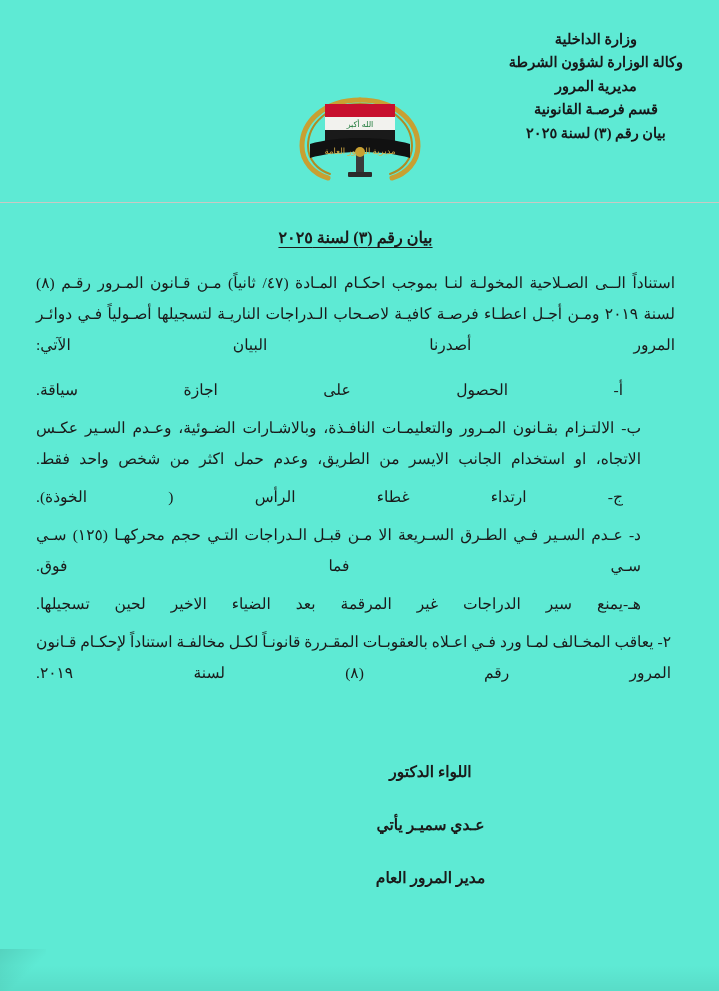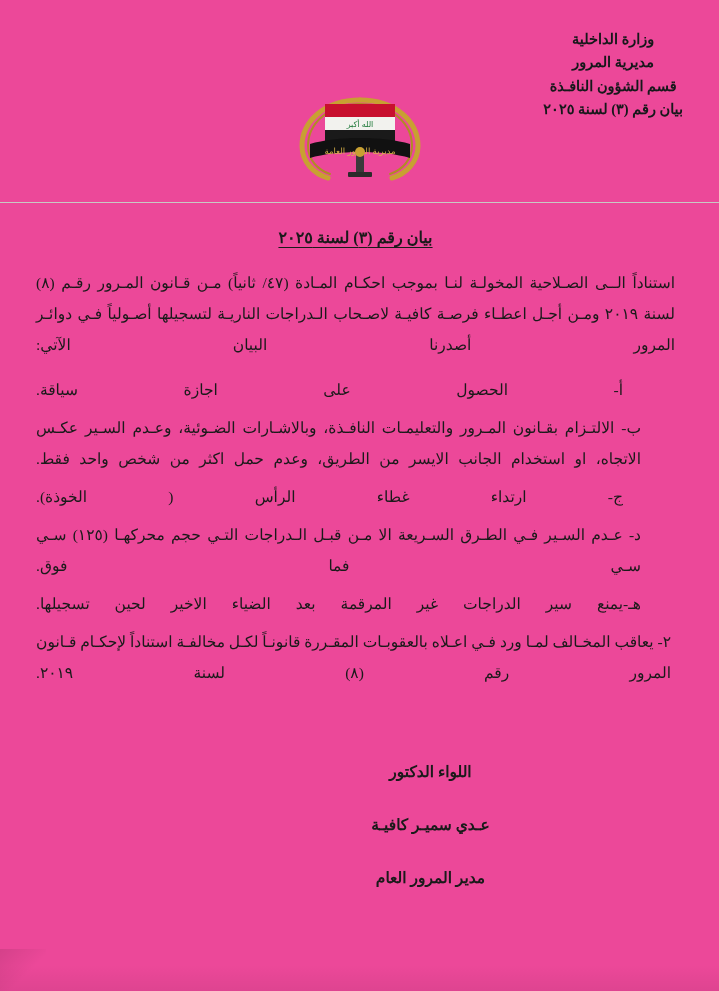--- a/index.html
+++ b/index.html
@@ -12,21 +12,21 @@
     height: 991px;
     font-family: "Liberation Serif", "DejaVu Serif", serif;
     color: #1a1a1a;
     position: relative;
     overflow: hidden;
   }
   .page {
     width: 719px;
     height: 991px;
     position: relative;
-    background: #ec4899;
+    background: #5eead4;
   }
 
   
   .header {
     position: relative;
     height: 190px;
   }
   .letterhead {
     position: absolute;
     top: 28px;
@@ -136,22 +136,23 @@
 </style>
 </head>
 <body>
 
 <div class="page">
 
   <div class="header">
 
     <div class="letterhead">
       <div>وزارة الداخلية</div>
+      <div>وكالة الوزارة لشؤون الشرطة</div>
       <div>مديرية المرور</div>
-      <div>قسم الشؤون النافـذة</div>
+      <div>قسم فرصـة القانونية</div>
       <div>بيان رقم (٣) لسنة ٢٠٢٥</div>
     </div>
 
     <div class="emblem">
       <svg viewBox="0 0 160 92" width="160" height="92" xmlns="http://www.w3.org/2000/svg">
 
         <path d="M80 8 C44 8 22 30 22 54 C22 70 34 82 48 86" fill="none" stroke="#c8a032" stroke-width="5" stroke-linecap="round"></path>
         <path d="M80 8 C116 8 138 30 138 54 C138 70 126 82 112 86" fill="none" stroke="#c8a032" stroke-width="5" stroke-linecap="round"></path>
         <path d="M80 12 C48 12 28 32 28 54 C28 68 38 78 50 82" fill="none" stroke="#b08c24" stroke-width="2" stroke-linecap="round"></path>
         <path d="M80 12 C112 12 132 32 132 54 C132 68 122 78 110 82" fill="none" stroke="#b08c24" stroke-width="2" stroke-linecap="round"></path>
@@ -184,21 +185,21 @@
     <div class="clause lvl2">أ- الحصول على اجازة سياقة.</div>
     <div class="clause lvl2 wide">ب- الالتـزام بقـانون المـرور والتعليمـات النافـذة، وبالاشـارات الضـوئية، وعـدم السـير عكـس الاتجاه، او استخدام الجانب الايسر من الطريق، وعدم حمل اكثر من شخص واحد فقط.</div>
     <div class="clause lvl2">ج- ارتداء غطاء الرأس ( الخوذة).</div>
     <div class="clause lvl2 wide">د- عـدم السـير فـي الطـرق السـريعة الا مـن قبـل الـدراجات التـي حجم محركهـا (١٢٥) سـي سـي فما فوق.</div>
     <div class="clause lvl2 wide">هـ-يمنع سير الدراجات غير المرقمة بعد الضياء الاخير لحين تسجيلها.</div>
     <div class="clause lvl1">٢- يعاقب المخـالف لمـا ورد فـي اعـلاه بالعقوبـات المقـررة قانونـاً لكـل مخالفـة استناداً لإحكـام قـانون المرور رقم (٨) لسنة ٢٠١٩.</div>
 
     <div class="sig-block">
       <div class="sig-inner">
         <div>اللواء الدكتور</div>
-        <div>عـدي سميـر كافيـة</div>
+        <div>عـدي سميـر يأتي</div>
         <div>مدير المرور العام</div>
       </div>
     </div>
   </div>
 
   <div class="scan-edge"></div>
   <div class="scan-corner"></div>
 </div>
 
 </body></html>

